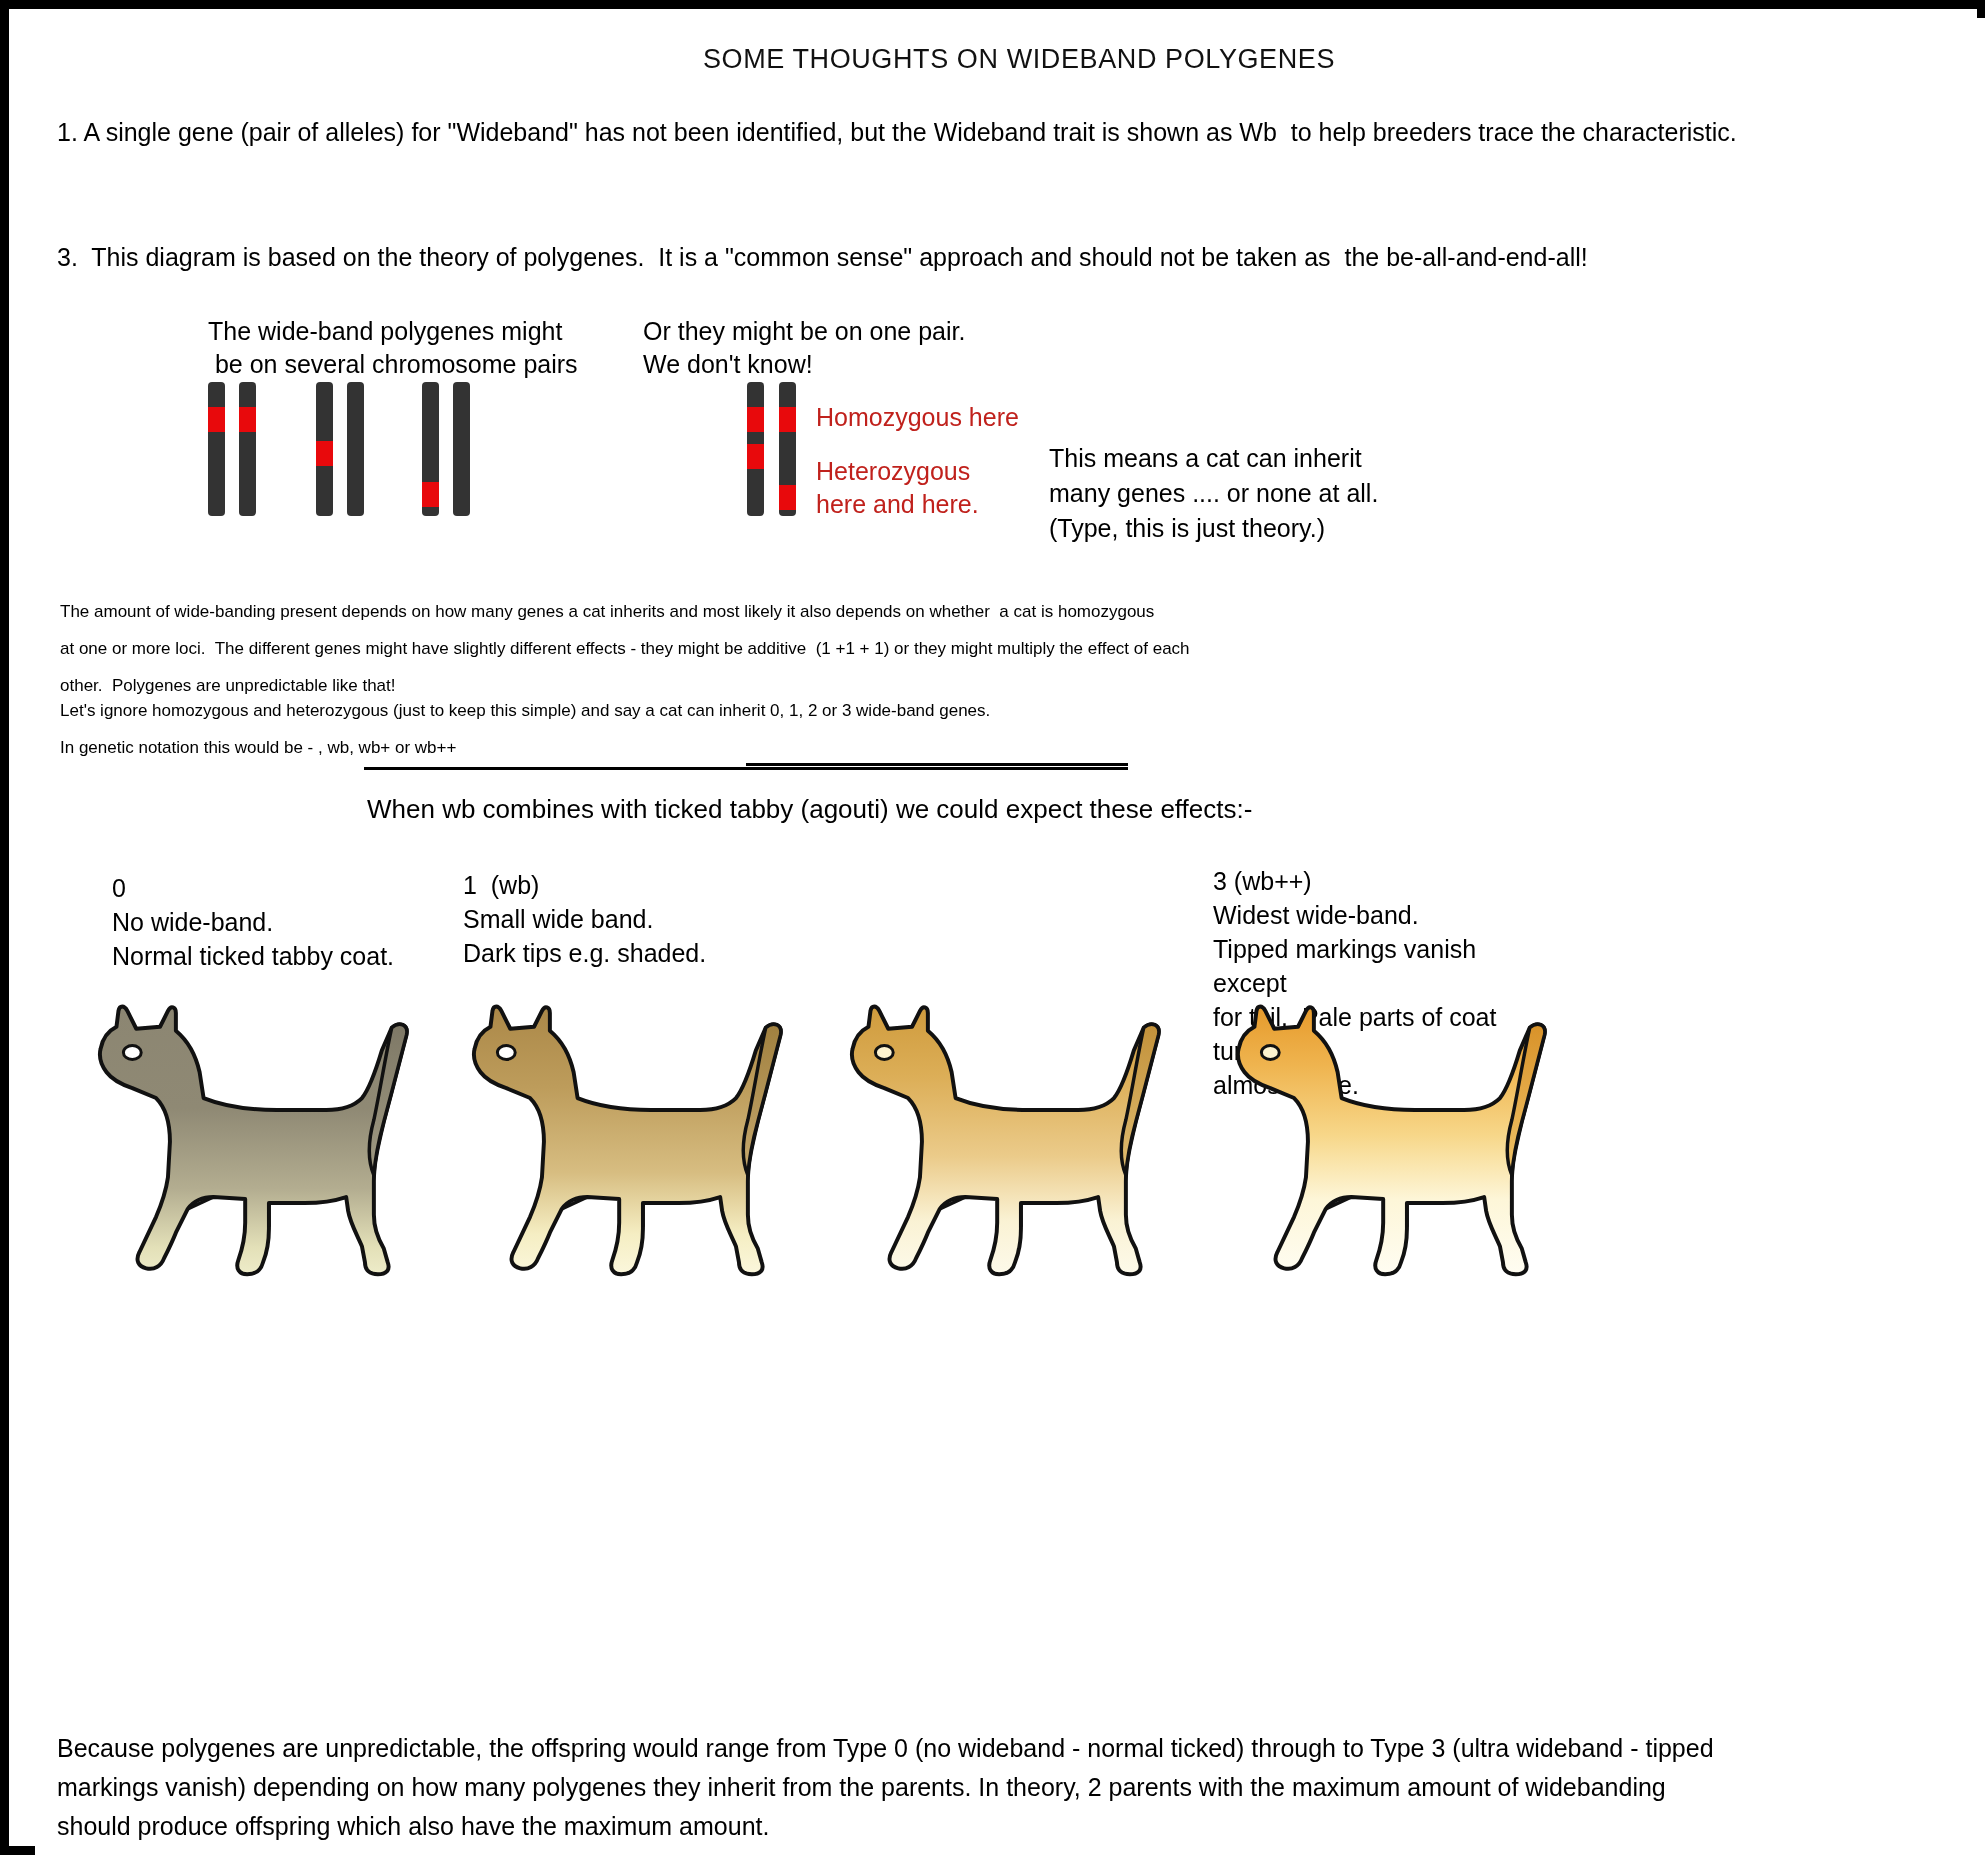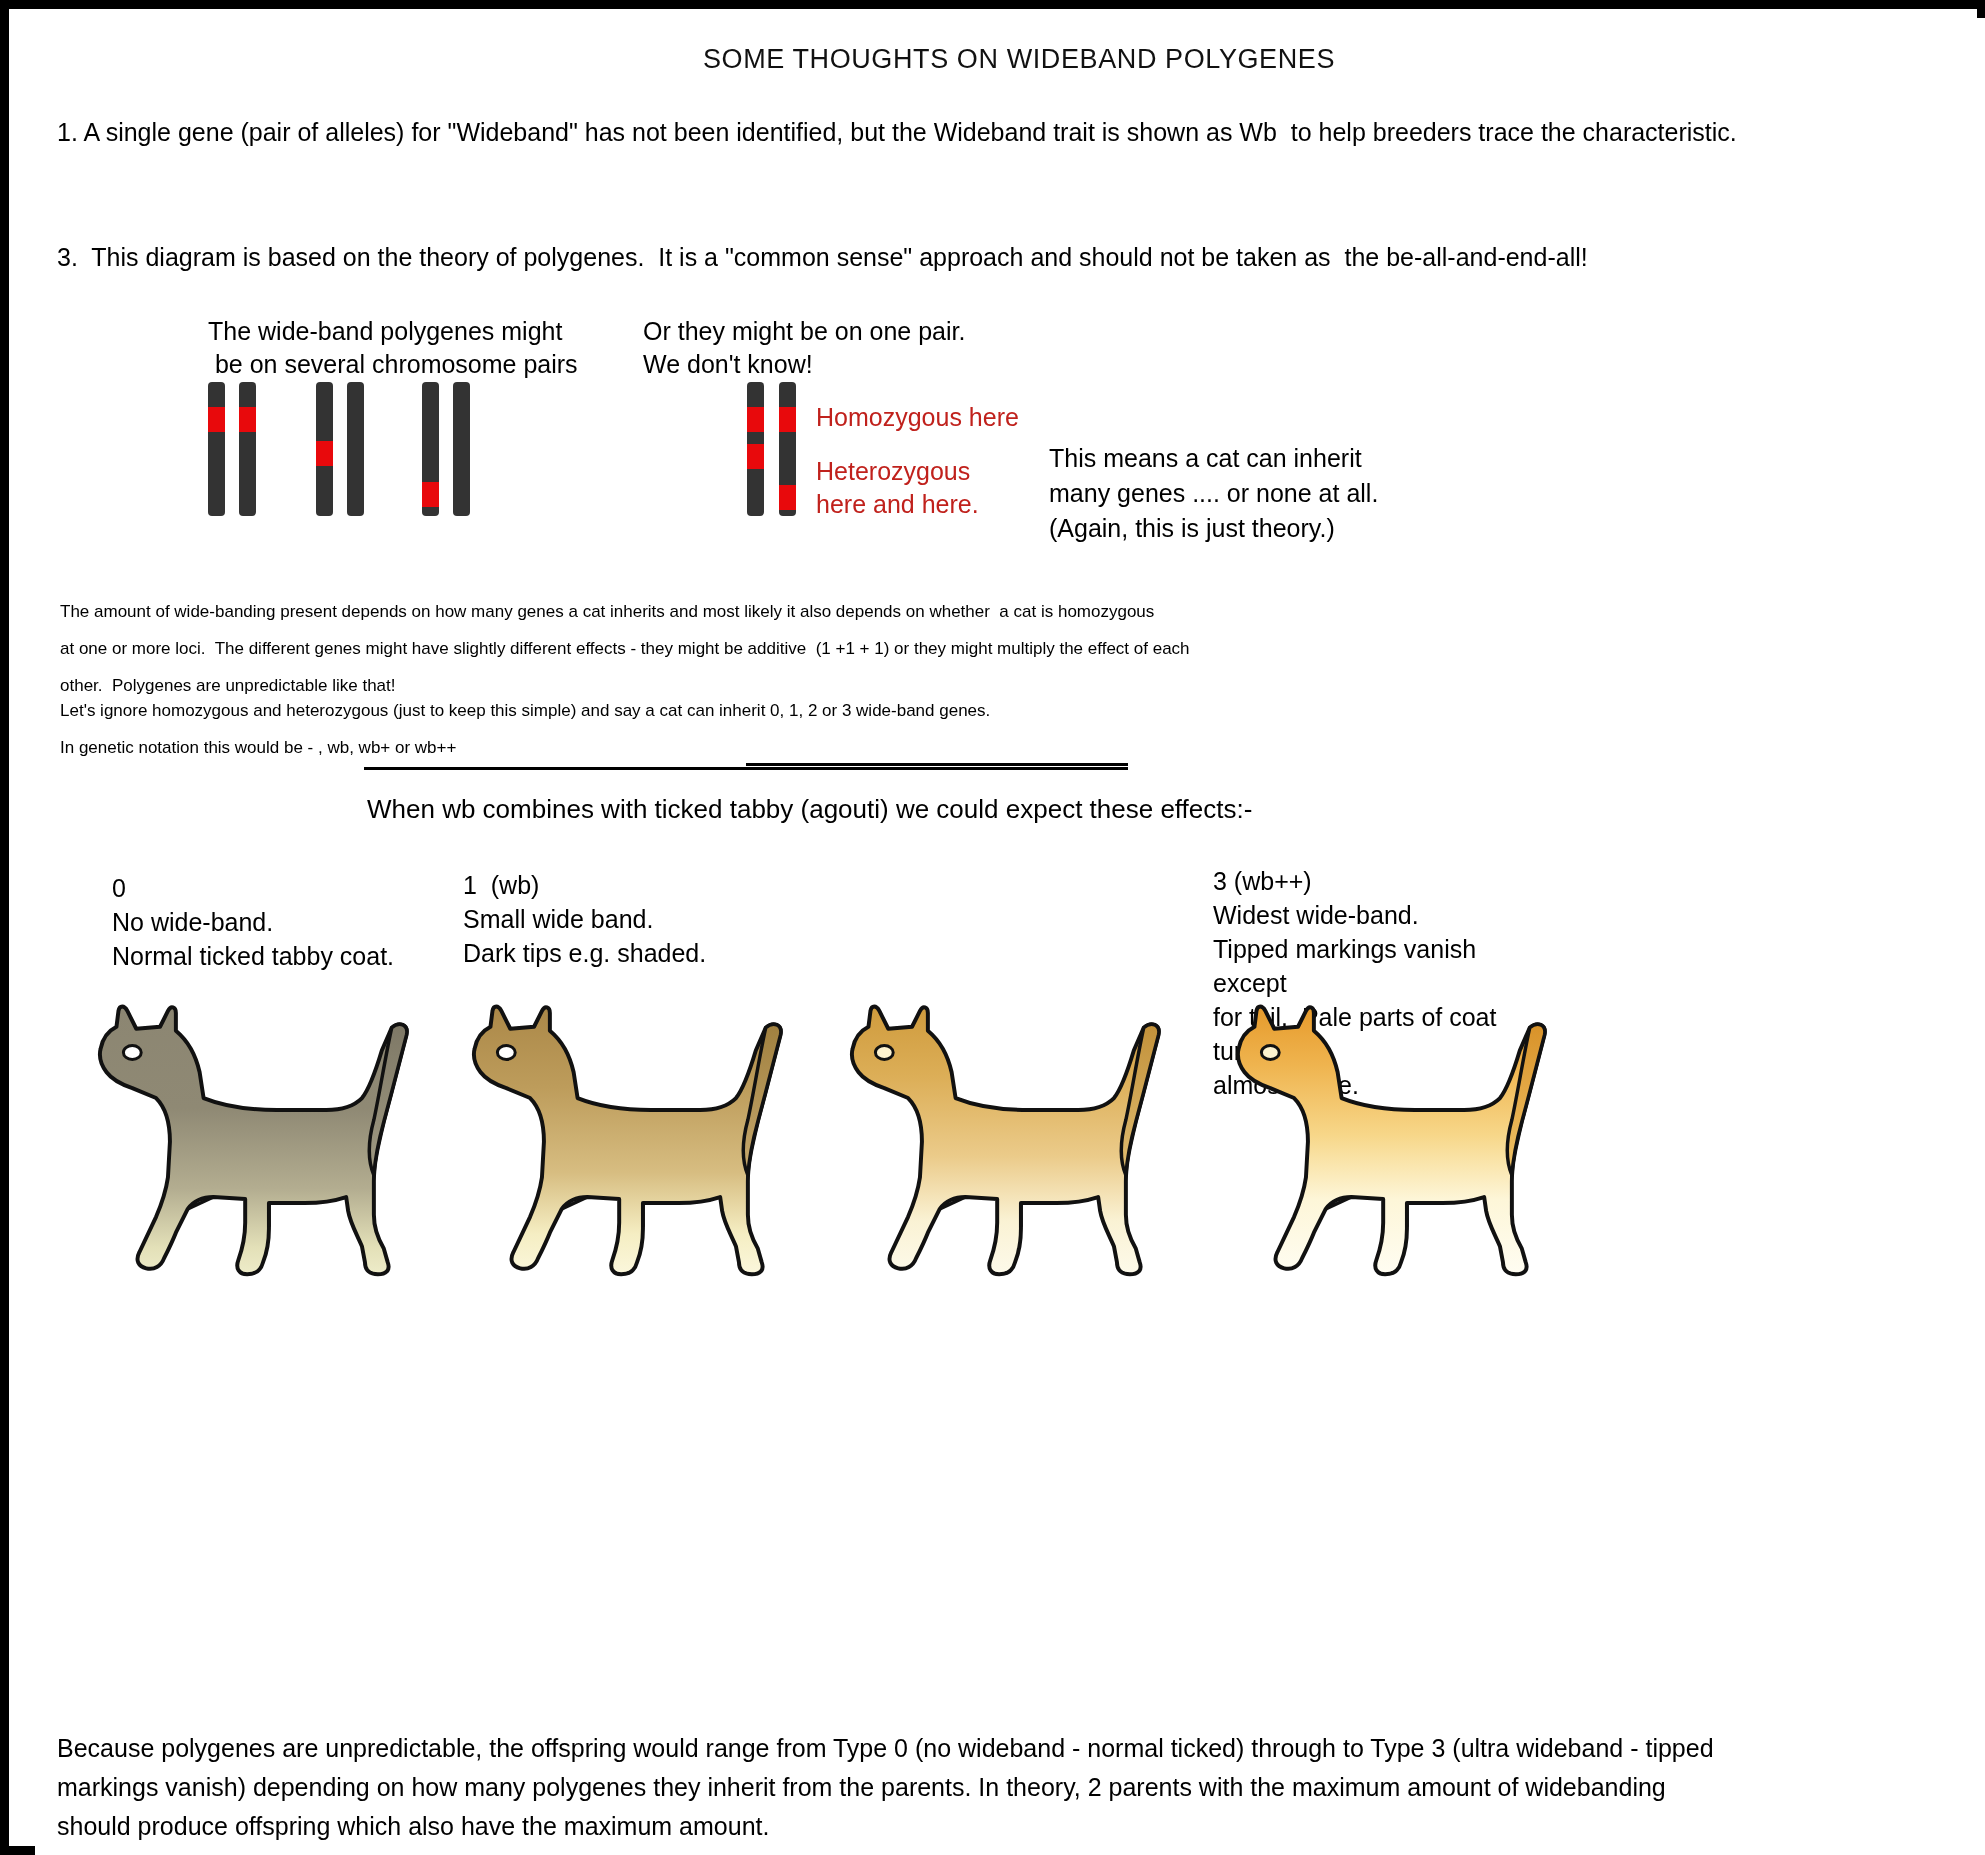--- a/index.html
+++ b/index.html
@@ -176,21 +176,21 @@
 
   <div class="intro" id="intro1">1. A single gene (pair of alleles) for "Wideband" has not been identified, but the Wideband trait is shown as Wb  to help breeders trace the characteristic.</div>
   <div class="intro" id="intro3">3.  This diagram is based on the theory of polygenes.  It is a "common sense" approach and should not be taken as  the be-all-and-end-all!</div>
 
   <div class="chrom-caption" id="cap-multi">The wide-band polygenes might
  be on several chromosome pairs</div>
   <div class="chrom-caption" id="cap-one">Or they might be on one pair.
 We don't know!</div>
   <div class="chrom-caption" id="cap-right2">This means a cat can inherit
 many genes .... or none at all.
-(Again, this is just theory.)</div>
+(Type, this is just theory.)</div>
 
   <div class="chrom" style="left:173px; top:364px; height:134px;">
     <div class="band" style="top:25px; height:25px;"></div>
   </div>
   <div class="chrom" style="left:204px; top:364px; height:134px;">
     <div class="band" style="top:25px; height:25px;"></div>
   </div>
 
   <div class="chrom" style="left:281px; top:364px; height:134px;">
     <div class="band" style="top:59px; height:25px;"></div>

